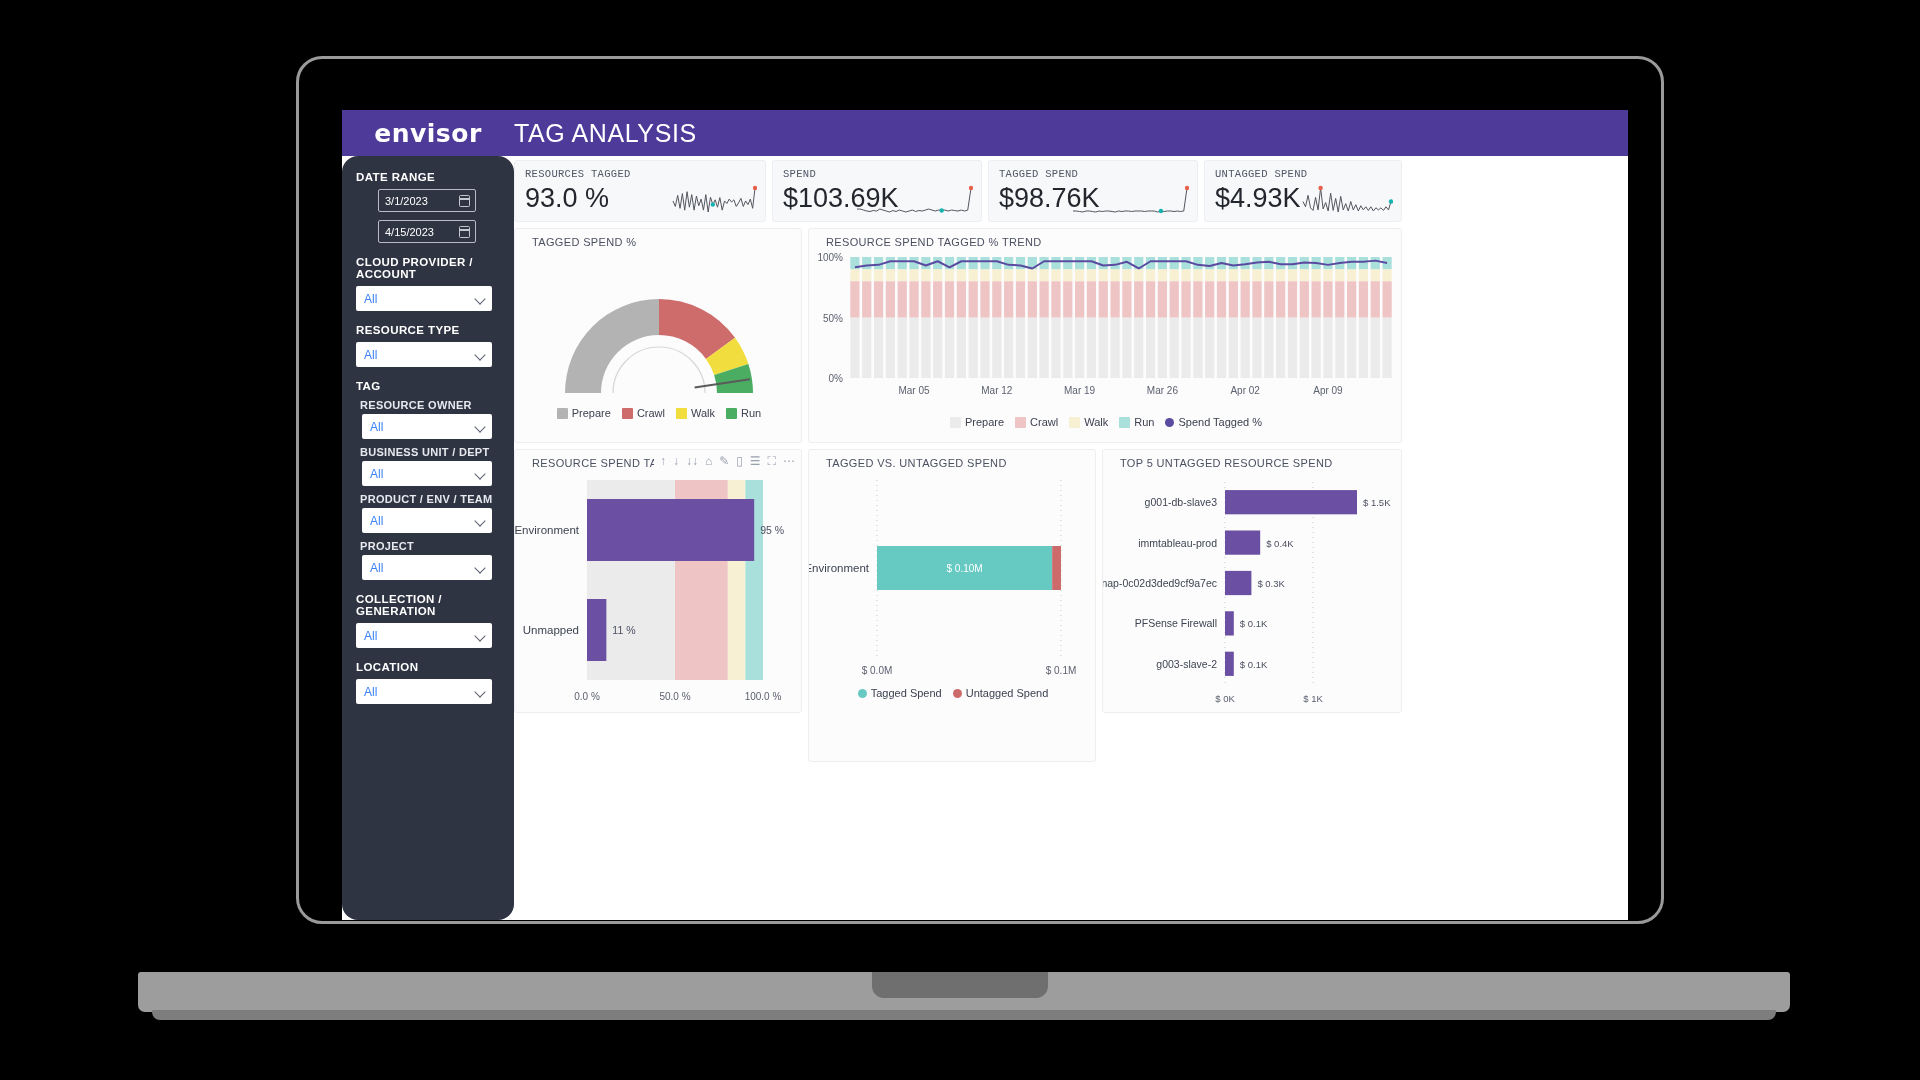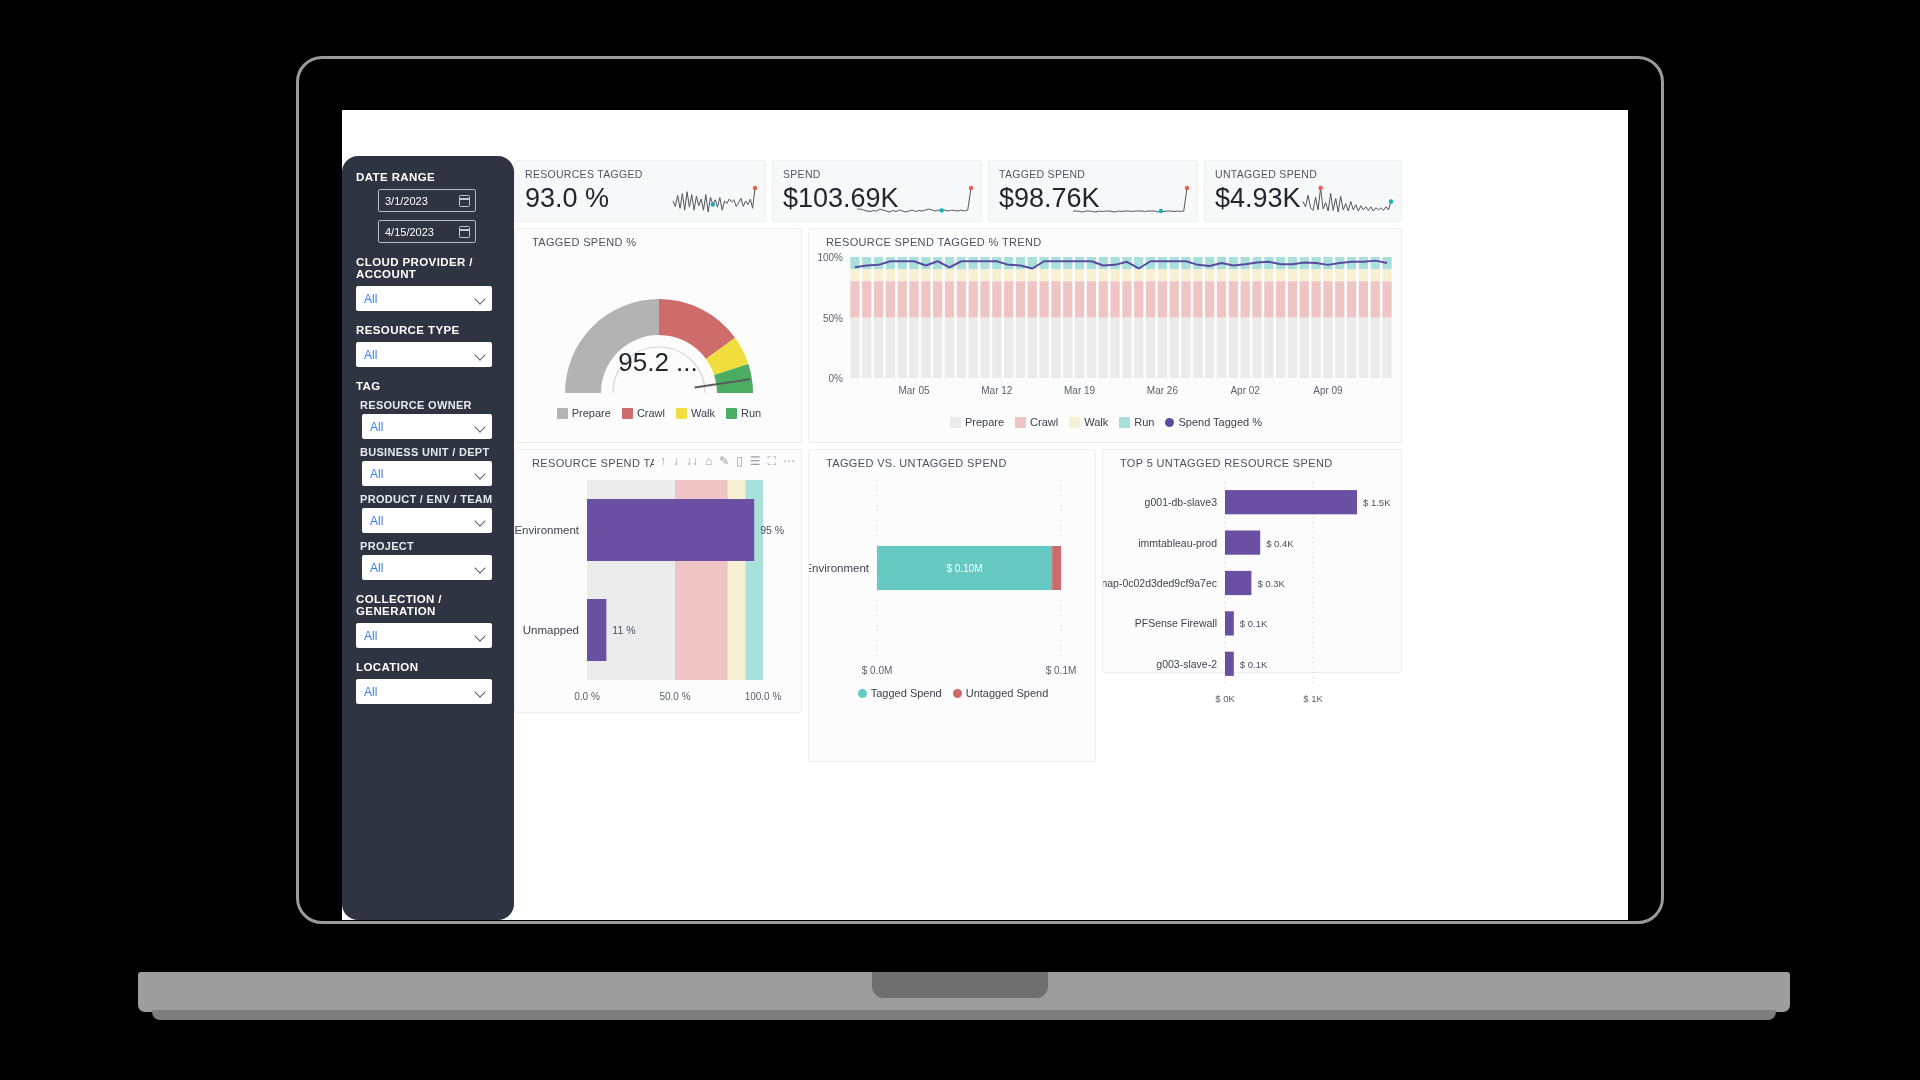--- a/index.html
+++ b/index.html
@@ -160,21 +160,21 @@
     font-family: "Liberation Sans Narrow","Liberation Sans", sans-serif;
     white-space: nowrap;
     margin-left: 8px;
   }
 
   
   .kpi { height: 62px; top: 4px; background:#f7f8fa; }
   .kpi-label {
     position:absolute; left:10px; top:7px;
     font-size: 10.5px; color:#515665; letter-spacing:0.3px;
-    font-family: Liberation Sans, sans-serif;
+    font-family: Liberation Mono, monospace;
   }
   .kpi-value {
     position:absolute; left:10px; top:22px;
     font-size: 27px; color:#24262e; font-weight:400;
     font-family: "Liberation Sans Narrow","Liberation Sans", sans-serif;
   }
   .kpi-spark { position:absolute; right:8px; top:22px; }
 
   
   .legend-row {
@@ -199,20 +199,24 @@
 <body>
 
 <div id="laptop-frame">
   <div id="laptop-lid"></div>
   <div id="laptop-base"></div>
   <div id="laptop-notch"></div>
   <div id="laptop-base-shadow"></div>
 
   <div id="screen">
 
+    <div id="topbar">
+      <div id="brand-logo">envisor</div>
+      <div id="page-title">TAG ANALYSIS</div>
+    </div>
 
     <div id="sidebar">
 
       <div class="side-group-label first">DATE RANGE</div>
       <div class="date-field">
         <span class="dv">3/1/2023</span>
         <span class="cal-ico"></span>
       </div>
       <div class="date-field">
         <span class="dv">4/15/2023</span>
@@ -312,21 +316,20 @@
       <div class="card" id="gaugeCard" style="left:0px; top:72px; width:288px; height:215px;">
         <div class="card-title">TAGGED SPEND %</div>
         <div id="gaugeHolder" style="position:absolute; left:0; top:20px; width:288px; height:150px;"><svg width="288" height="150" viewBox="0 0 288 150">
               <path d="M50,144 A94,94 0 0 1 144,50 L144,86 A58,58 0 0 0 86,144 Z" fill="#b3b3b3"></path>
               <path d="M144,50 A94,94 0 0 1 220.04759747124507,88.74818628450753 L190.92298567374695,109.90845536703657 A58,58 0 0 0 144,86 Z" fill="#ce6b6b"></path>
               <path d="M220.04759747124507,88.74818628450753 A94,94 0 0 1 233.39931253174444,114.95240252875494 L199.1612779451189,126.07701432625305 A58,58 0 0 0 190.92298567374695,109.90845536703657 Z" fill="#f2dd3e"></path>
               <path d="M233.39931253174444,114.95240252875494 A94,94 0 0 1 238,144 L202,144 A58,58 0 0 0 199.1612779451189,126.07701432625305 Z" fill="#4aad62"></path>
               <path d="M98,144 A46,46 0 0 1 190,144" fill="none" stroke="#d6d6d6" stroke-width="1.2"></path>
               <line x1="179.5914628105649" y1="138.59187879165276" x2="234.95596051588808" y2="130.17924580089038" stroke="#5b5b5b" stroke-width="2"></line>
             </svg></div>
-        <div class="gauge-val" style="top:118px;">95.2 ...</div>
         <div class="legend-row" id="gaugeLegend" style="left:0; width:288px; justify-content:center; top:178px;">
             <div class="li">
               <span class="sw" style="background: rgb(179, 179, 179);"></span>
               <span>Prepare</span>
             </div>
             <div class="li">
               <span class="sw" style="background: rgb(206, 107, 107);"></span>
               <span>Crawl</span>
             </div>
             <div class="li">
@@ -609,21 +612,21 @@
               <span class="sw round" style="background: rgb(102, 201, 194);"></span>
               <span>Tagged Spend</span>
             </div>
             <div class="li">
               <span class="sw round" style="background: rgb(205, 106, 106);"></span>
               <span>Untagged Spend</span>
             </div>
           </div>
       </div>
 
-      <div class="card" id="top5Card" style="left:588px; top:293px; width:300px; height:224px;">
+      <div class="card" id="top5Card" style="left:588px; top:293px; width:300px; height:264px;">
         <div class="card-title">TOP 5 UNTAGGED RESOURCE SPEND</div>
         <div id="top5Plot" style="position:absolute; left:0; top:22px; width:300px; height:242px;"><svg width="300" height="242" viewBox="0 0 300 242">
               <line x1="122" y1="10" x2="122" y2="212" stroke="#c9ccd2" stroke-width="1" stroke-dasharray="1 4"></line>
               <line x1="210" y1="10" x2="210" y2="212" stroke="#c9ccd2" stroke-width="1" stroke-dasharray="1 4"></line>
               <rect x="122" y="18.08" width="132" height="24.24" fill="#6b4fa3"></rect>
               <text x="114" y="34.2" text-anchor="end" font-size="10.5" fill="#3f4452" font-family="Liberation Sans Narrow, Liberation Sans, sans-serif">g001-db-slave3</text>
               <text x="260" y="34.2" font-size="9.5" fill="#4b5060" font-family="Liberation Sans Narrow, Liberation Sans, sans-serif">$ 1.5K</text>
               <rect x="122" y="58.48" width="35.2" height="24.24" fill="#6b4fa3"></rect>
               <text x="114" y="74.6" text-anchor="end" font-size="10.5" fill="#3f4452" font-family="Liberation Sans Narrow, Liberation Sans, sans-serif">immtableau-prod</text>
               <text x="163.2" y="74.6" font-size="9.5" fill="#4b5060" font-family="Liberation Sans Narrow, Liberation Sans, sans-serif">$ 0.4K</text>

